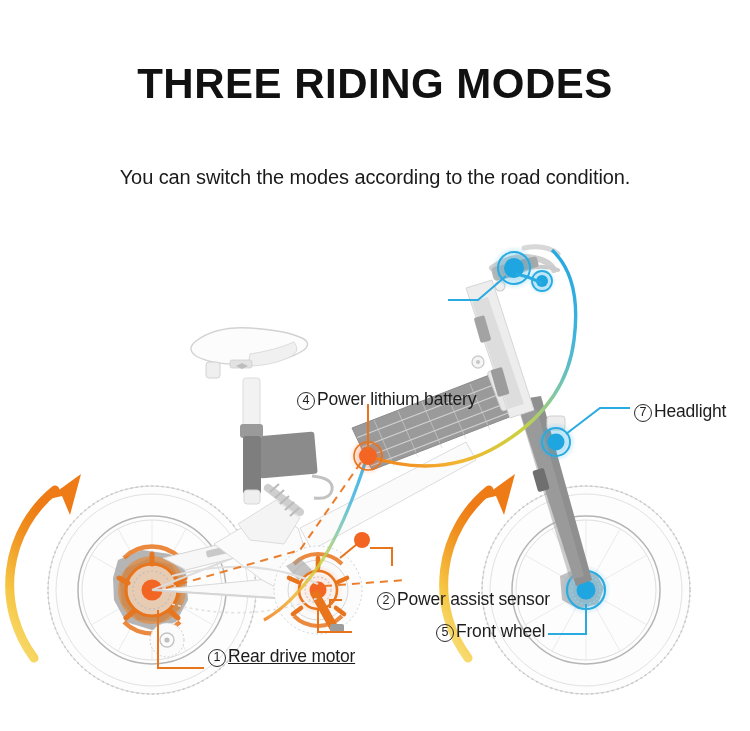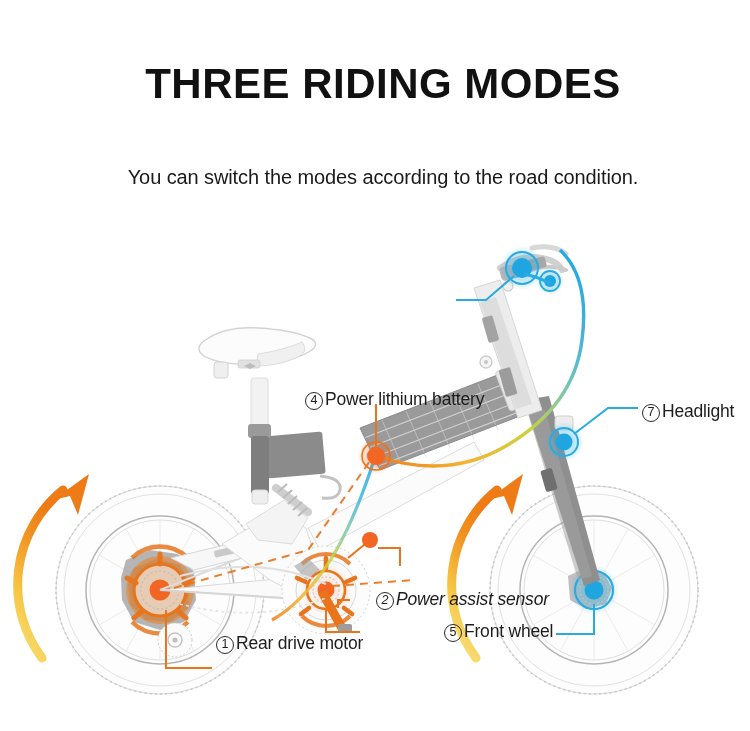--- a/index.html
+++ b/index.html
@@ -3,21 +3,21 @@
 <meta charset="utf-8">
 <style>
   html,body{margin:0;padding:0;}
   body{
     width:750px;height:731px;
     background:#ffffff;
     font-family:"Liberation Sans","DejaVu Sans",sans-serif;
     overflow:hidden;
     position:relative;
   }
-  #page{position:relative;width:644px;height:731px;background:#fff;margin-left:8px;}
+  #page{position:relative;width:644px;height:731px;background:#fff;}
 
   .title{
     position:absolute;left:0;top:60px;width:750px;
     text-align:center;
     font-size:42px;
     font-weight:bold;
     letter-spacing:0.5px;
     color:#111111;
     font-family:"Liberation Sans","DejaVu Sans",sans-serif;
     white-space:nowrap;
@@ -51,22 +51,22 @@
     border-radius:50%;
     font-size:12.5px;
     margin-right:2px;
     vertical-align:1px;
     color:#1d1d1d;
   }
   .c6{left:292px;top:293px;}
   .c4{left:297px;top:391px;}
   .c7{left:634px;top:403px;}
   .c3{left:356px;top:528px;}
-  .c2{left:368px;top:591px;font-style:italic;}
-  .c1{left:208px;top:635px;}
+  .c2{left:377px;top:591px;}
+  .c1{left:208px;top:648px;text-decoration:underline;}
   .c5{left:436px;top:623px;}
 </style>
 </head>
 <body>
 
 <div id="page">
 
   <div class="title">THREE RIDING MODES</div>
   <div class="subtitle">You can switch the modes according to the road condition.</div>
 

